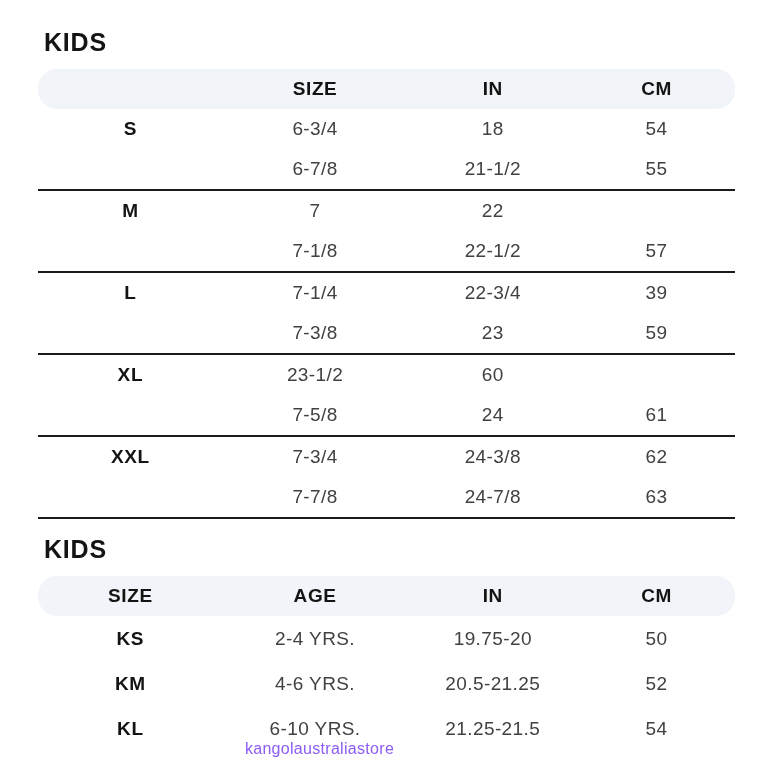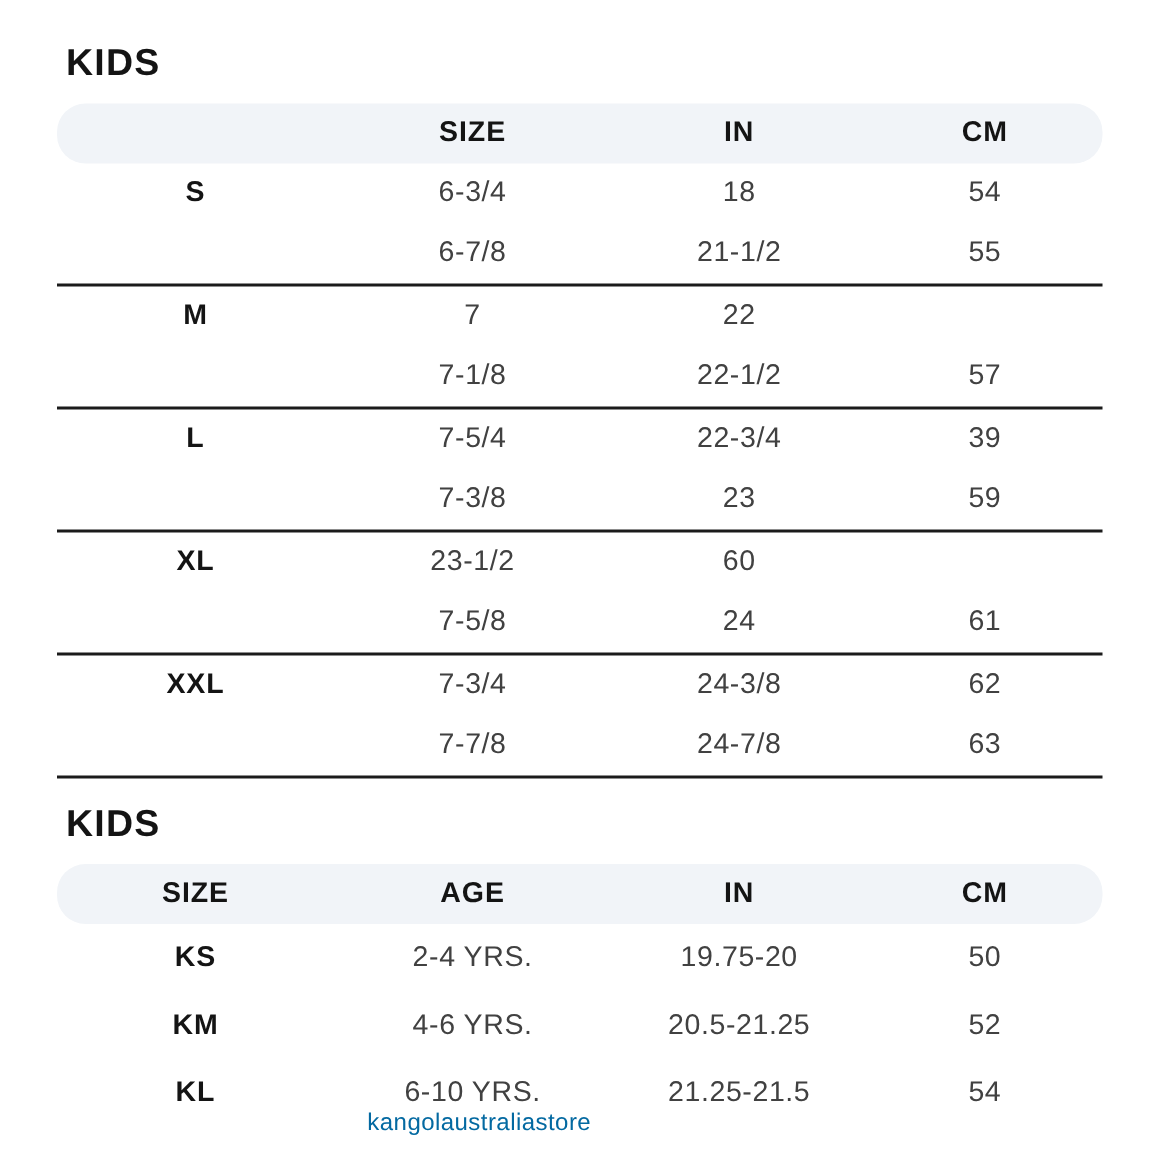--- a/index.html
+++ b/index.html
@@ -58,21 +58,21 @@
     color: #141414;
   }
   .kids-title { margin-top: 16px; }
   .watermark {
     position: absolute;
     left: 0; top: 740px;
     width: 639px;
     text-align: center;
     font-size: 16px;
     letter-spacing: 0.3px;
-    color: #0369a1;
+    color: #8b5cf6;
   }
 </style>
 </head>
 <body>
 
 <div class="chart-wrap">
 
   <div class="section-title">KIDS</div>
 
   <div class="grid-row thead">
@@ -107,21 +107,21 @@
       <div class="label-cell"></div>
       <div class="cell">7-1/8</div>
       <div class="cell">22-1/2</div>
       <div class="cell">57</div>
     </div>
   </div>
 
   <div class="size-group">
     <div class="grid-row row">
       <div class="label-cell">L</div>
-      <div class="cell">7-5/4</div>
+      <div class="cell">7-1/4</div>
       <div class="cell">22-3/4</div>
       <div class="cell">39</div>
     </div>
     <div class="grid-row row">
       <div class="label-cell"></div>
       <div class="cell">7-3/8</div>
       <div class="cell">23</div>
       <div class="cell">59</div>
     </div>
   </div>

